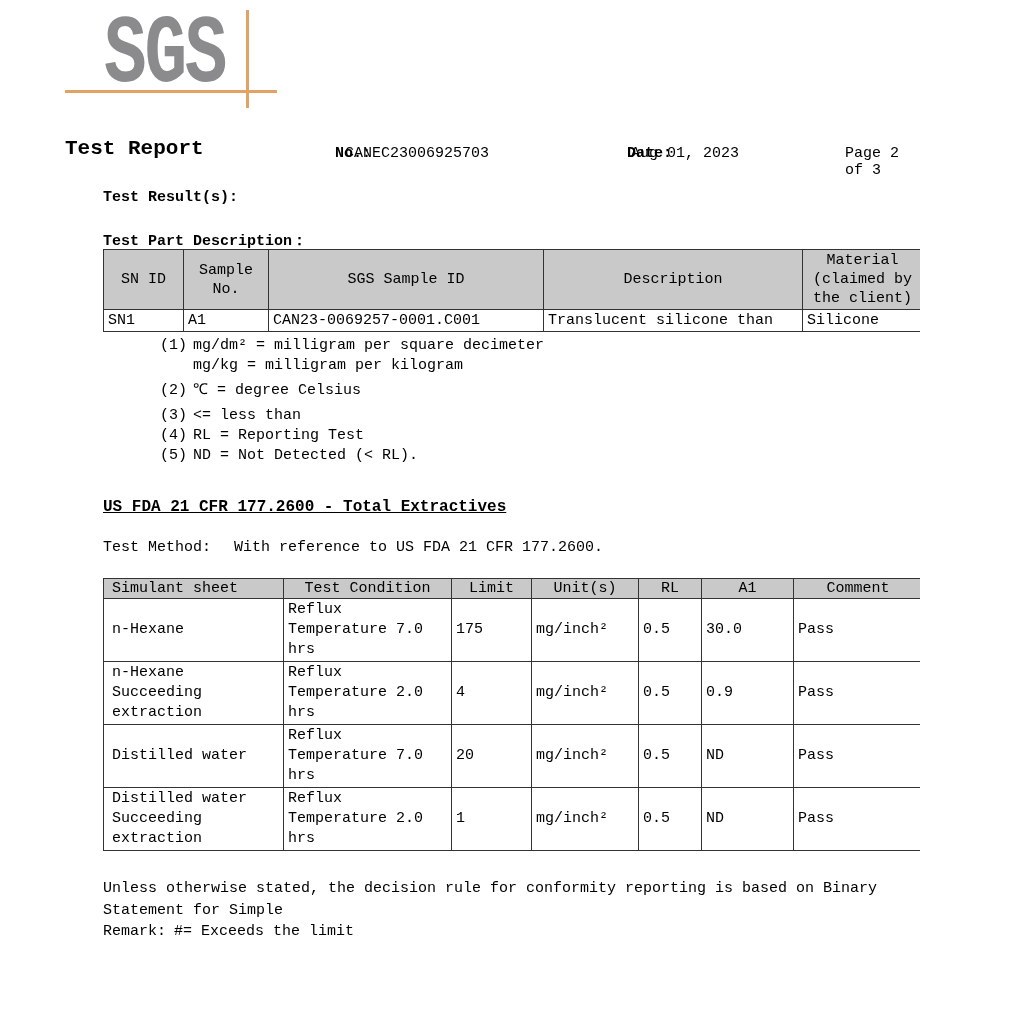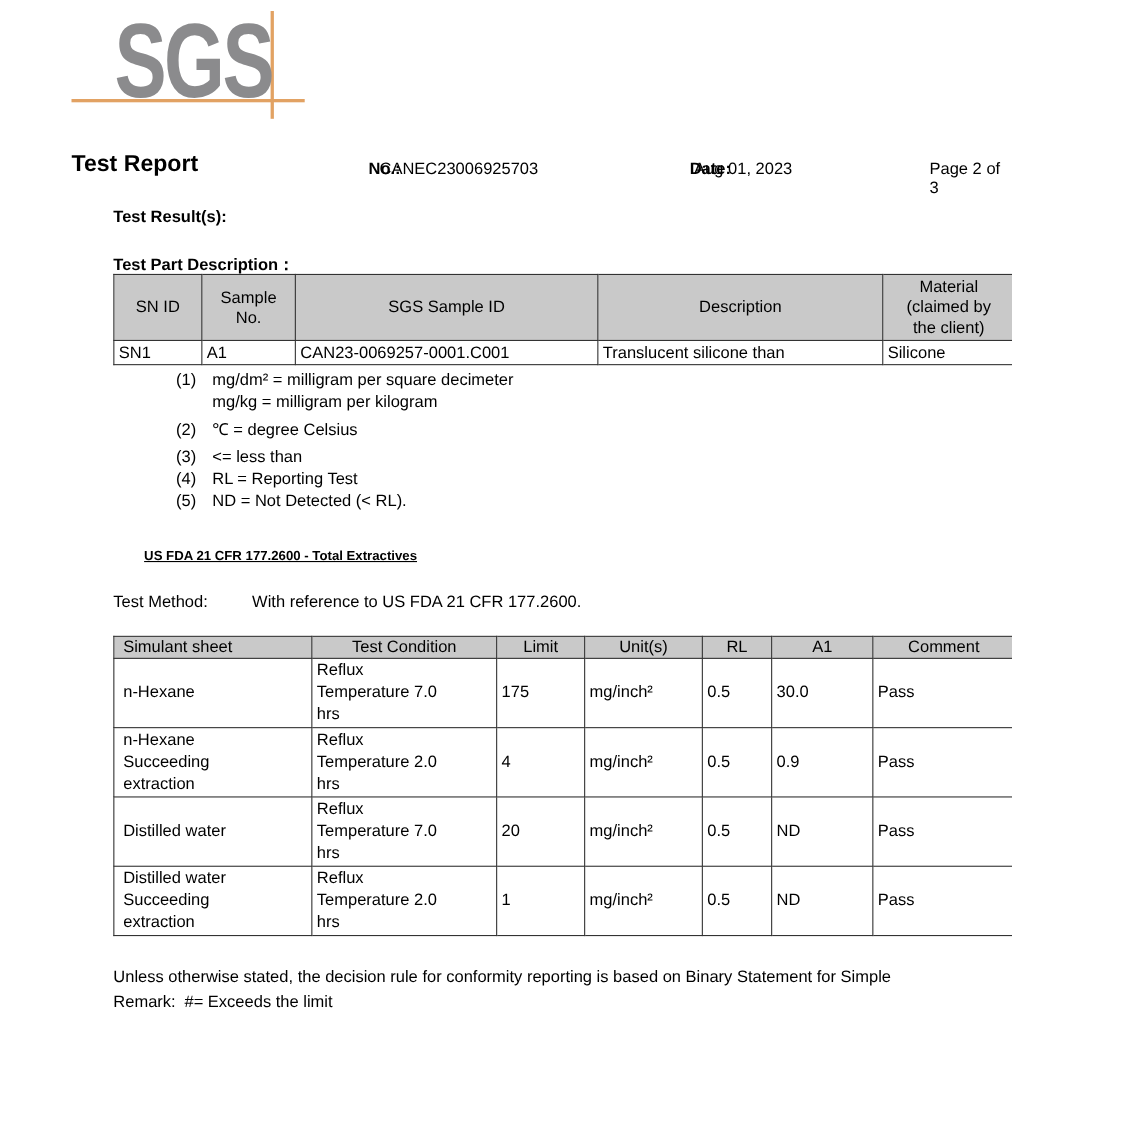--- a/index.html
+++ b/index.html
@@ -1,21 +1,21 @@
 <!DOCTYPE html>
 <html style="--accent_orange: #e2a263; --logo_gray: #8b8b8d; --table_header_bg: #c9c9c9;"><head>
 <meta charset="utf-8">
 <style>
   * { margin:0; padding:0; box-sizing:border-box; }
   html,body { background:#ffffff; }
   .page {
     position:relative;
     width:920px; height:1024px;
     background:#ffffff;
-    font-family:Liberation Sans, sans-serif;
+    font-family:Liberation Mono, monospace;
     color:#000;
     overflow:hidden;
   }
   
   .logo-wrap { position:absolute; left:0; top:0; width:320px; height:130px; }
   .logo-text {
     position:absolute; left:104px; top:8px;
     font-size:96px; font-weight:bold; line-height:1;
     color:var(--logo_gray, #8b8b8d);
     letter-spacing:-3px;
@@ -29,21 +29,21 @@
   .hdr.b { font-weight:bold;margin-left:40px; }
   .hdr-no-label { left:295px; }
   .hdr-no-value { left:345px; }
   .hdr-date-label { left:587px; }
   .hdr-date-value { left:631px; }
   .hdr-page { left:845px; }
   
   .sec-heading { position:absolute; left:103px; font-size:15px; font-weight:bold; }
   .h-results { top:189px; }
   .h-testpart { top:231px; }
-  .h-fda { top:498px; text-decoration:underline; font-size:12px;margin-left:28px; }
+  .h-fda { top:498px; text-decoration:underline; font-size:16px; }
   
   table { border-collapse:collapse; table-layout:fixed; font-size:15px; }
   th, td { border:1px solid #333; padding:1px 4px; vertical-align:middle; }
   th { background:var(--table_header_bg, #c9c9c9); font-weight:normal; text-align:center; }
   td { text-align:left; }
   .pre { white-space:pre-line; }
   .tbl-sample { position:absolute; left:103px; top:249px; width:819px; }
   .tbl-sample th { height:58px; line-height:19px; }
   .tbl-sample td { height:22px; }
   .tbl-results { position:absolute; left:103px; top:578px; width:819px; }

